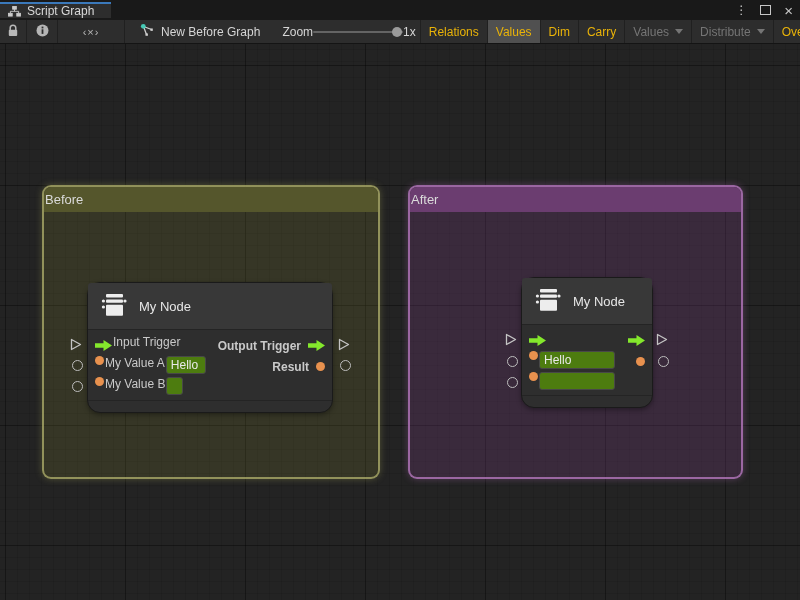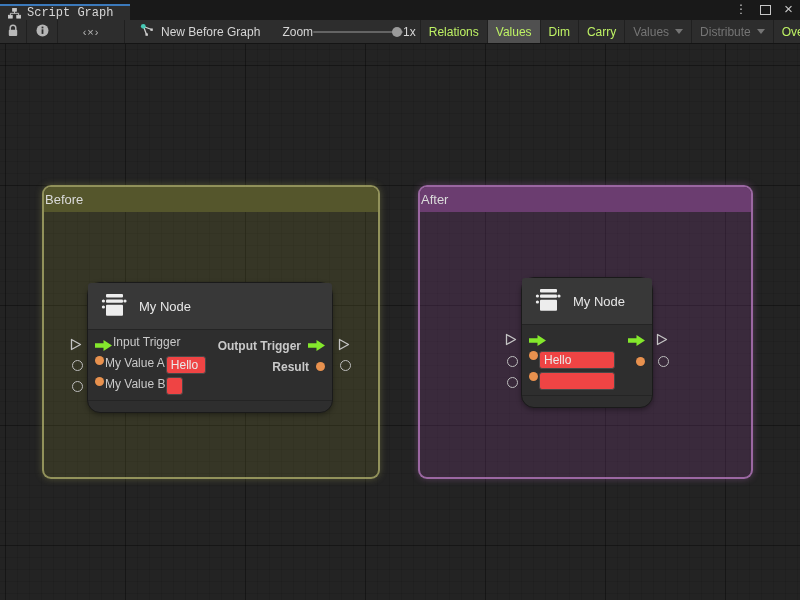--- a/index.html
+++ b/index.html
@@ -1,20 +1,20 @@
 <!DOCTYPE html>
 <html><head>
 <meta charset="utf-8">
 <style>
   html,body{margin:0;padding:0;background:#111;}
   .app{position:relative;width:800px;height:600px;overflow:hidden;background:#191919;
        font-family:"Liberation Sans",sans-serif;-webkit-user-select:none;user-select:none;}
 
   
-  .tab-bar{position:relative;height:20px;background:#191919;display:flex;align-items:flex-end;font-family:Liberation Mono, monospace;}
+  .tab-bar{position:relative;height:20px;background:#191919;display:flex;align-items:center;}
   .tab{display:flex;align-items:center;gap:6px;padding:0 17px 0 8px;background:#2d2d2d;
        border-top:2px solid #3b79bb;color:#d8d8d8;font-size:12px;}
   .tab-icon{display:flex;align-items:center;}
   .window-controls{position:absolute;right:7px;top:0;height:20px;display:flex;gap:13px;
        align-items:center;color:#c8c8c8;}
   .wc-menu{font-size:12px;letter-spacing:0;line-height:1;}
   .wc-max{width:9px;height:8px;border:1.5px solid #c8c8c8;display:inline-block;}
   .wc-close{font-size:15px;line-height:1;}
 
   
@@ -22,40 +22,40 @@
        border-bottom:1px solid #141414;overflow:hidden;white-space:nowrap;box-sizing:border-box;}
   .toolbar *{flex-shrink:0;}
   .icon-cell{display:flex;align-items:center;justify-content:center;border-right:1px solid #202020;}
   .cell-lock{width:26px;} .cell-info{width:30px;} .cell-code{width:66px;}
   .code-glyph{color:#b9b9b9;font-size:11px;letter-spacing:1px;}
   .graph-crumb{display:flex;align-items:center;gap:7px;margin-left:15px;color:#d6d6d6;font-size:12px;}
   .zoom-area{display:flex;align-items:center;margin-left:22px;color:#d6d6d6;font-size:12px;}
   .slider{position:relative;width:90px;height:2px;background:#646464;border-radius:1px;align-self:center;}
   .slider-knob{position:absolute;right:1px;top:-4px;width:10px;height:10px;border-radius:50%;background:#9a9a9a;}
   .tb-spacer{flex:1 1 auto;min-width:4px;}
-  .seg{display:flex;align-items:center;padding:0 8px;font-size:12px;color:#bef264;border-left:1px solid #202020;}
+  .seg{display:flex;align-items:center;padding:0 8px;font-size:12px;color:#eab308;border-left:1px solid #202020;}
   .seg.active{background:#505050;}
   .seg.disabled{color:#757575;}
   .caret{width:0;height:0;margin-left:6px;border-left:4px solid transparent;
        border-right:4px solid transparent;border-top:5px solid #757575;display:inline-block;}
 
   
   .canvas{position:absolute;left:0;top:44px;width:800px;height:556px;background-color:#232323;
      background-image:
        repeating-linear-gradient(to right, rgba(0,0,0,0.30) 0 1px, transparent 1px 120px),
        repeating-linear-gradient(to bottom, rgba(0,0,0,0.30) 0 1px, transparent 1px 120px),
        repeating-linear-gradient(to right, rgba(0,0,0,0.09) 0 1px, transparent 1px 12px),
        repeating-linear-gradient(to bottom, rgba(0,0,0,0.09) 0 1px, transparent 1px 12px);
      background-position:5px 21px;overflow:hidden;}
 
   
   .group{position:absolute;border-radius:9px;box-sizing:border-box;}
   .group-before{left:42px;top:141px;width:338px;height:294px;background:rgba(128,128,48,0.20);
        border:2px solid rgba(178,178,110,0.75);box-shadow:0 0 7px rgba(170,170,90,0.35);}
-  .group-after{left:418px;top:141px;width:335px;height:294px;background:rgba(140,70,150,0.22);
+  .group-after{left:408px;top:141px;width:335px;height:294px;background:rgba(140,70,150,0.22);
        border:2px solid rgba(190,125,198,0.75);box-shadow:0 0 7px rgba(180,110,190,0.35);}
   .group-header{height:25px;line-height:25px;padding:0 1px;font-size:13px;color:#dadada;
        border-radius:7px 7px 0 0;}
   .group-before .group-header{background:#55562c;}
   .group-after .group-header{background:#6b3d70;}
 
   
   .node{position:absolute;background:#2e2e2e;border:1px solid #1a1a1a;border-radius:13px;
        box-sizing:border-box;display:flex;flex-direction:column;box-shadow:0 2px 5px rgba(0,0,0,0.35);}
   .node-before{left:87px;top:238px;width:246px;height:131px;}
@@ -63,21 +63,21 @@
   .node-header{height:46px;background:#383838;border-bottom:1px solid #242424;display:flex;
        align-items:center;gap:10px;padding:0 11px;color:#e6e6e6;font-size:13px;border-radius:3px 3px 0 0;}
   .node-body{flex:1;padding-top:5px;}
   .port-row{height:21px;display:flex;gap:1px;padding:0 7px;
        color:#c9c9c9;font-size:12px;}
   .row-right{margin-left:auto;display:flex;align-items:center;gap:7px;font-weight:bold;}
   .node-footer{height:11px;border-top:1px solid #242424;margin-top:2px;}
 
   .dot{width:9px;height:9px;border-radius:50%;background:#e8914e;display:inline-block;}
   .arrow{display:flex;align-items:center;}
-  .port-input{background:#ef4444;border:1px solid #484848;border-radius:3px;color:#eaeaea;
+  .port-input{background:#4d7c0f;border:1px solid #484848;border-radius:3px;color:#eaeaea;
        height:18px;font-size:12px;padding:0 4px;box-sizing:border-box;outline:none;
        font-family:"Liberation Sans",sans-serif;}
   .in-hello{width:40px;} .in-small{width:17px;} .in-wide{width:76px;}
 
   
   .xport{position:absolute;display:flex;align-items:center;justify-content:center;}
   .oport{width:9px;height:9px;border-radius:50%;border:1.5px solid #bdbdbd;box-sizing:content-box;}
 </style>
 </head>
 <body>

